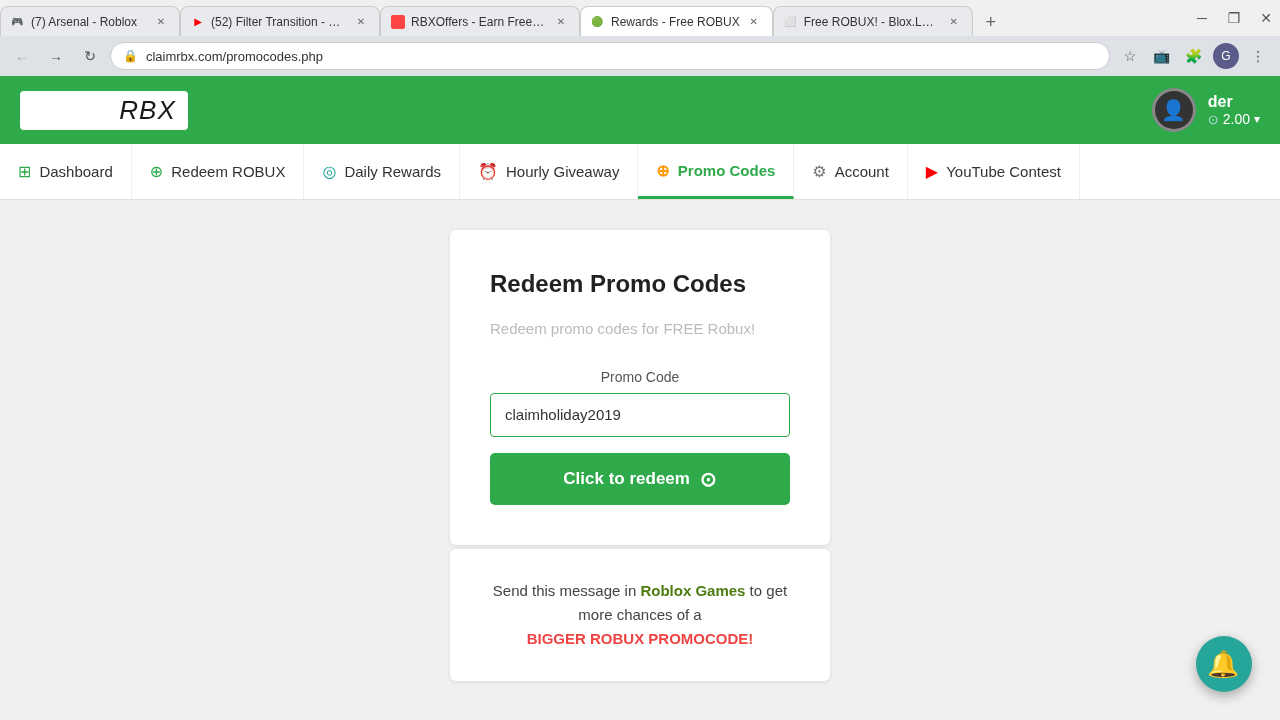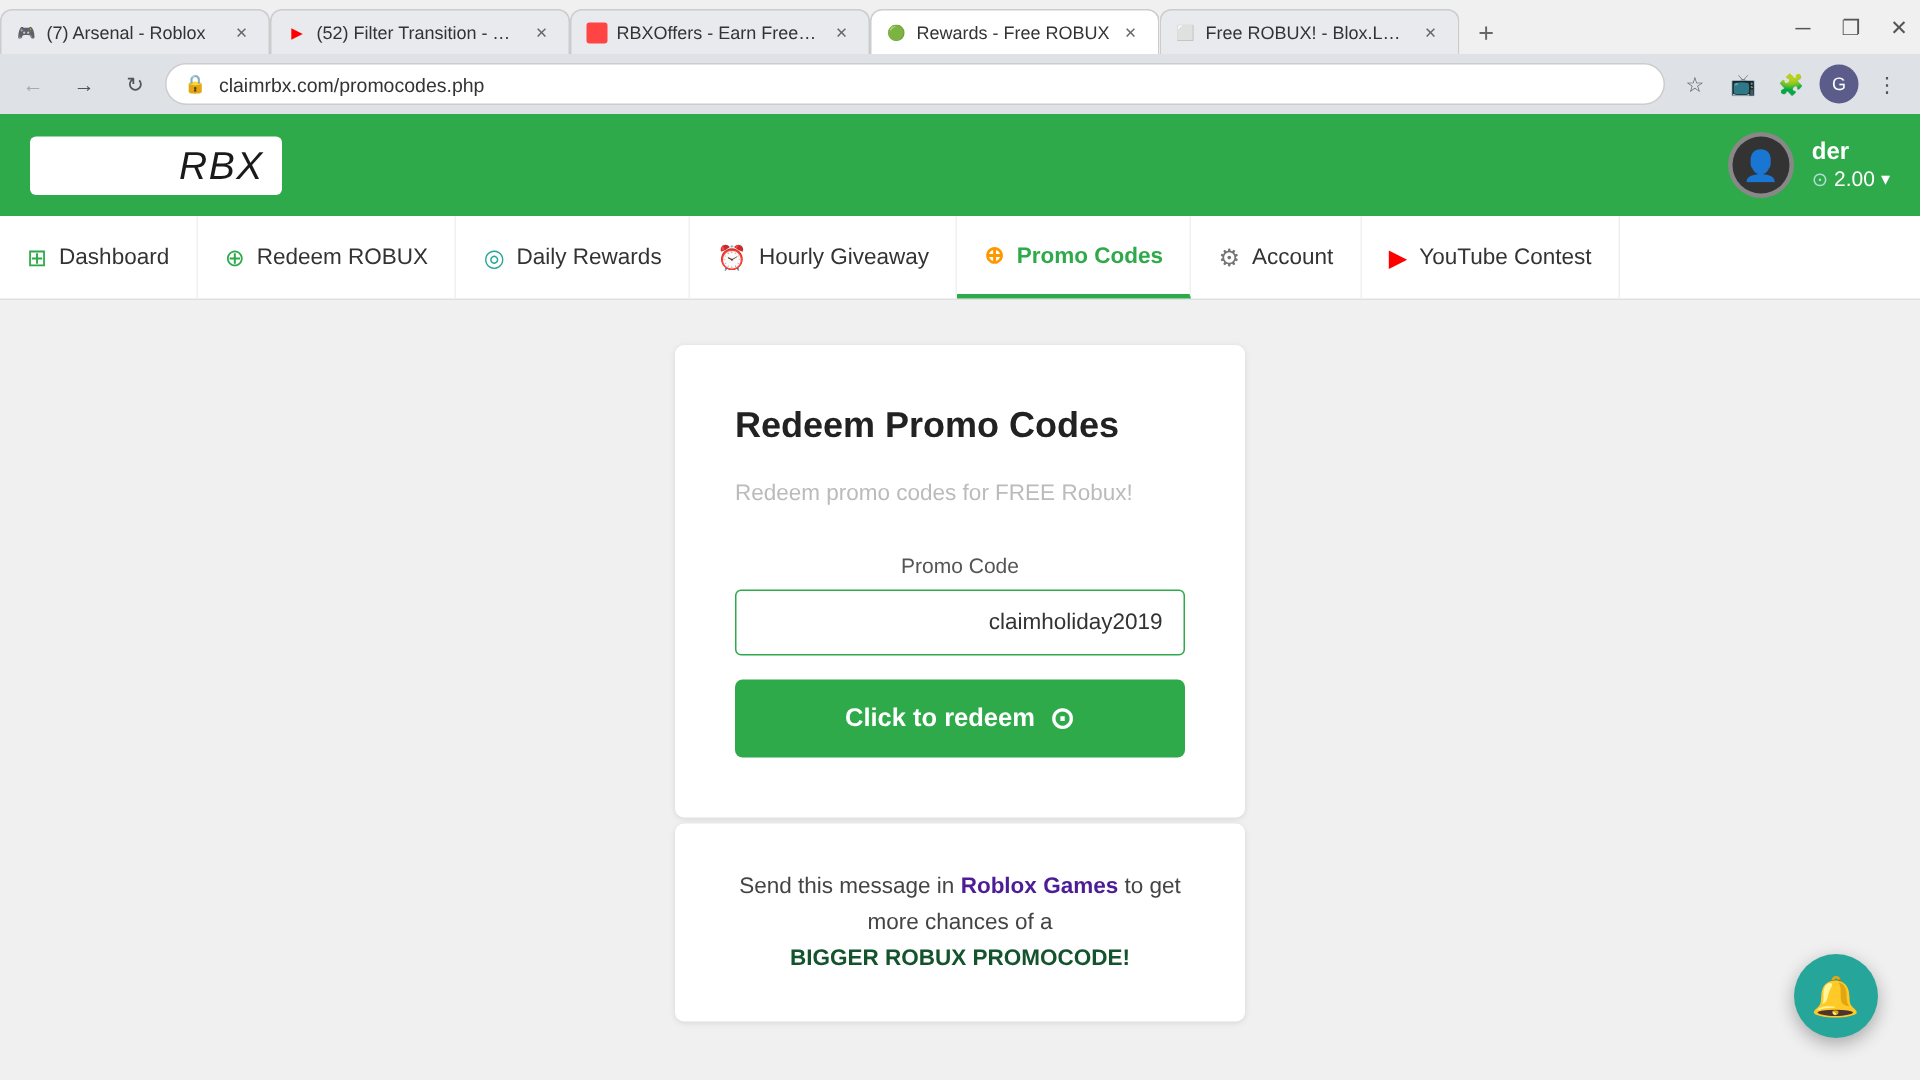--- a/index.html
+++ b/index.html
@@ -263,21 +263,20 @@
     .promo-input {
       width: 100%;
       height: 44px;
       border: 1.5px solid #2eaa4a;
       border-radius: 4px;
       padding: 0 14px;
       font-size: 15px;
       color: #333;
       outline: none;
       margin-bottom: 16px;
-      text-align: right;
     }
     .redeem-btn {
       width: 100%;
       height: 52px;
       background: #2eaa4a;
       border: none;
       border-radius: 5px;
       color: #fff;
       font-size: 17px;
       font-weight: 600;
@@ -300,27 +299,27 @@
       box-shadow: 0 1px 4px rgba(0,0,0,0.1);
       margin-top: 4px;
       text-align: center;
     }
     .bottom-card-text {
       font-size: 15px;
       color: #444;
       line-height: 1.6;
     }
     .roblox-link {
-      color: #4c1d95;
+      color: #4d7c0f;
       font-weight: 600;
       cursor: pointer;
       text-decoration: none;
     }
     .bigger-text {
-      color: #14532d;
+      color: #ef4444;
       font-weight: 700;
       font-size: 15px;
     }
 
     
     .notification-bell {
       position: fixed;
       bottom: 28px;
       right: 28px;
       width: 56px; height: 56px;

